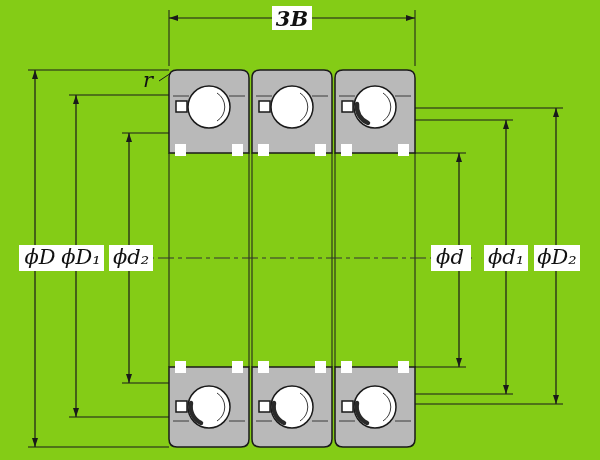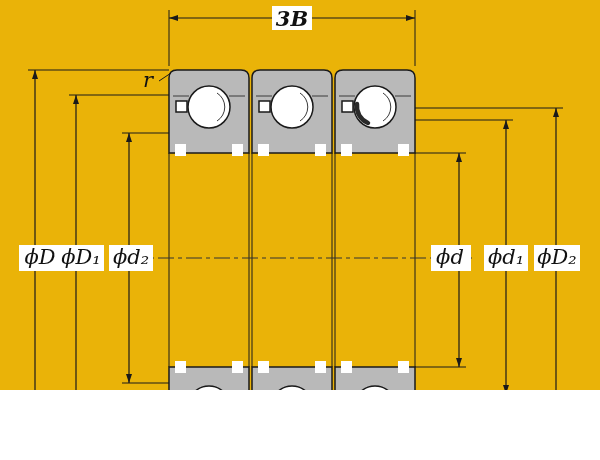--- a/index.html
+++ b/index.html
@@ -4,22 +4,22 @@
 <style>
   html, body {
     margin: 0;
     padding: 0;
     background: #ffffff;
     font-family: "DejaVu Serif", serif;
   }
   .canvas {
     position: relative;
     width: 600px;
-    height: 390px;
-    background: #eab308;
+    height: 460px;
+    background: #84cc16;
     overflow: hidden;
   }
   svg { display: block; }
   .dim-line   { stroke: #1a1a1a; stroke-width: 1.2; fill: none; }
   .ext-line   { stroke: #1a1a1a; stroke-width: 1;   fill: none; }
   .outline    { stroke: #1a1a1a; stroke-width: 1.5; fill: #b9b9b9; }
   .ball       { stroke: #1a1a1a; stroke-width: 1.5; fill: #ffffff; }
   .detail     { stroke: #3a3a3a; stroke-width: 1;   fill: none; }
   .cage-dark  { stroke: #2a2a2a; stroke-width: 4.5; fill: none; stroke-linecap: round; }
   .mask       { fill: #ffffff; }

